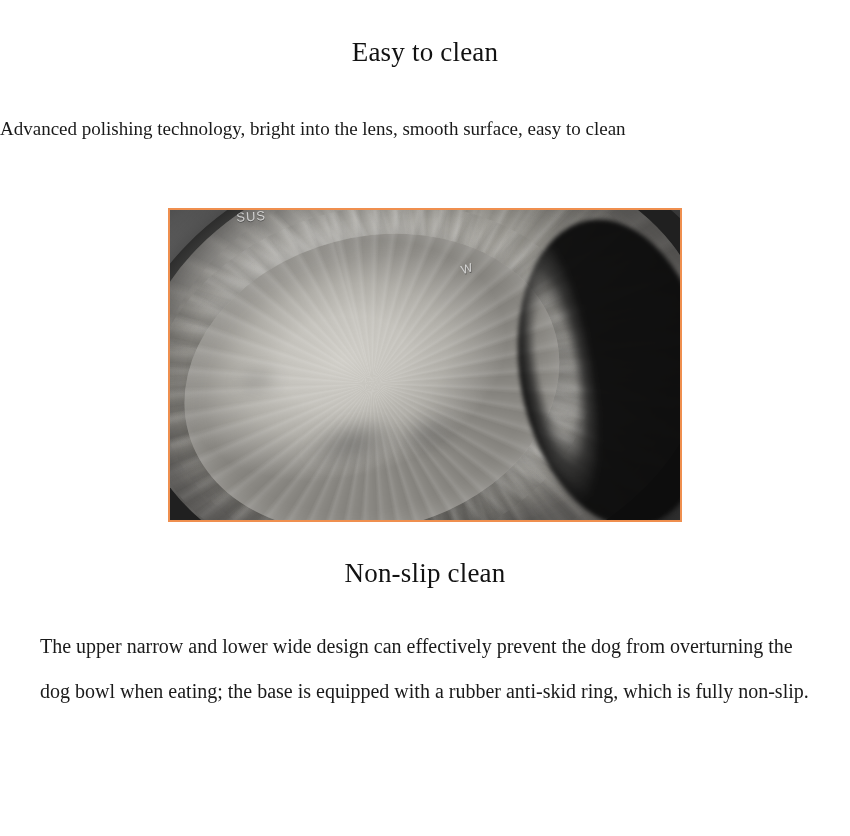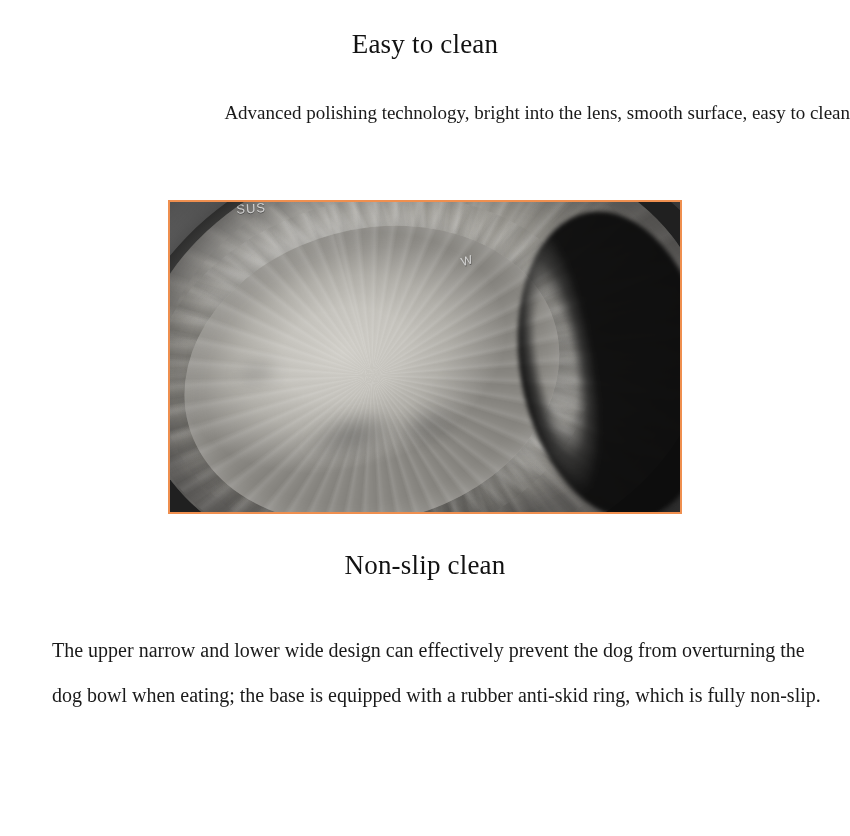--- a/index.html
+++ b/index.html
@@ -21,26 +21,26 @@
     box-sizing: border-box;
   }
   .section-title {
     text-align: center;
     font-size: 27px;
     font-weight: 400;
     letter-spacing: 0.2px;
     color: #121212;
   }
   #title-easy-clean {
-    margin: 4px;
+    margin: 12px;
     padding-top: 24px;
     line-height: 32px;
   }
   .subtitle {
-    text-align: right;
+    text-align: left;
     font-size: 19px;
     line-height: 26px;
     color: #1a1a1a;
     margin: 0;
     padding-top: 36px;
   }
   
   .photo-wrap {
     position: absolute;
     left: 168px;
@@ -215,21 +215,21 @@
     right: 0;
     top: 544px;
     margin: 0;
     line-height: 34px;
   }
   .body-copy {
     position: absolute;
     left: 40px;
     top: 612px;
     width: 772px;
-    margin: 12px;
+    margin: 0;
     font-size: 20px;
     line-height: 45px;
     color: #1a1a1a;
   }
 </style>
 </head>
 <body>
 
 <div class="page">
 

